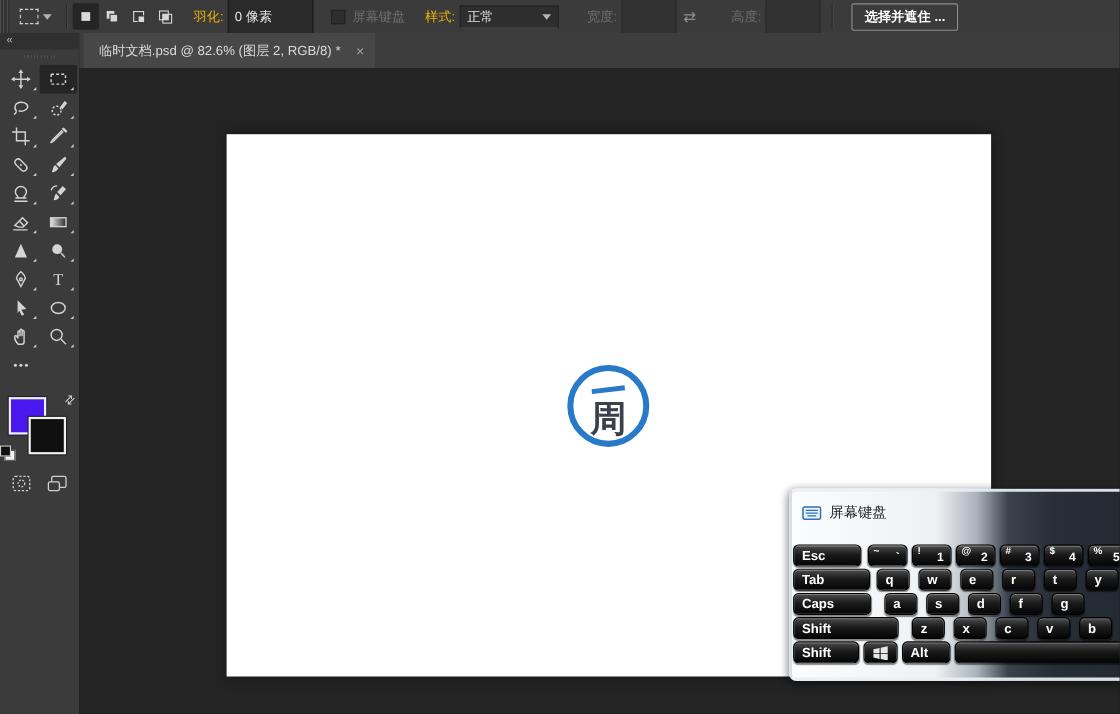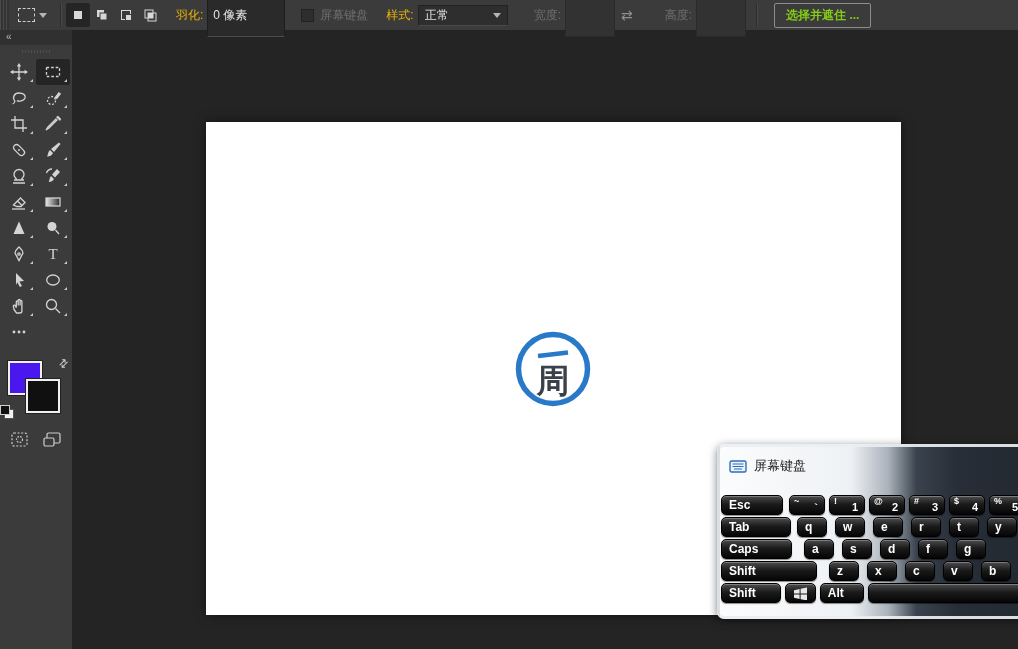--- a/index.html
+++ b/index.html
@@ -18,21 +18,21 @@
   .mode-btn.active{background:#252525;}
   .ob-label{color:#eab308;margin:0 4px 0 14px;}
   .ob-label.disabled{color:#6e6e6e;margin-left:26px;}
   .ob-input{width:66px;height:18px;background:#2a2a2a;border:1px solid #1e1e1e;border-bottom-color:#4a4a4a;
       color:#e3e3e3;font-size:12px;padding:12px 5px;font-family:"Liberation Sans",sans-serif;}
   .ob-input:disabled{width:38px;background:#323232;border-color:#2a2a2a;}
   .cbx{width:11px;height:11px;background:#2e2e2e;border:1px solid #222;margin-left:16px;}
   .dropdown{display:flex;align-items:center;justify-content:space-between;width:76px;height:19px;
       background:#2e2e2e;border:1px solid #222;border-bottom-color:#4a4a4a;padding:0 6px;color:#e0e0e0;}
   .swap-glyph{color:#8f8f8f;font-size:14px;margin:0 6px;}
-  .sm-btn{margin-left:12px;border:1px solid #8d8d8d;border-radius:2px;padding:3px 11px;color:#84cc16;
+  .sm-btn{margin-left:12px;border:1px solid #8d8d8d;border-radius:2px;padding:3px 11px;color:#ffffff;
       font-weight:bold;background:transparent;font-size:12px;font-family:"Liberation Sans",sans-serif;}
   
   .tab-bar{position:absolute;left:72px;top:30px;width:946px;height:32px;background:#3d3d3d;border-bottom:1px solid #222;}
   .doc-tab{position:absolute;left:4px;top:0;height:32px;background:#474747;display:flex;align-items:center;
       padding:0 10px 0 14px;font-size:12px;color:#dadada;}
   .tab-close{margin-left:14px;color:#9f9f9f;font-size:13px;line-height:1;}
   
   .tool-panel{position:absolute;left:0;top:30px;width:72px;height:619px;background:#3b3b3b;}
   .panel-head{height:15px;background:#303030;color:#b9b9b9;font-size:10px;line-height:14px;padding-left:6px;letter-spacing:1px;}
   .panel-grip{width:28px;height:3px;margin:5px auto 6px;background:repeating-linear-gradient(90deg,#4f4f4f 0 1px,transparent 1px 3px);}
@@ -128,20 +128,26 @@
     <span class="ob-label disabled">宽度:</span>
     <input class="ob-input" disabled="" value="" style="">
     <span class="swap-glyph">⇄</span>
     <span class="ob-label disabled">高度:</span>
     <input class="ob-input" disabled="" value="" style="">
 
     <div class="vsep" style="margin-left:10px"></div>
     <button class="sm-btn">选择并遮住 ...</button>
   </div>
 
+  <div class="tab-bar">
+    <div class="doc-tab">
+      <span>临时文档.psd @ 82.6% (图层 2, RGB/8) *</span>
+      <span class="tab-close">×</span>
+    </div>
+  </div>
 
   <div class="tool-panel">
     <div class="panel-head">«</div>
     <div class="panel-grip"></div>
     <div class="tool-grid">
       <div class="tool">
         <svg width="18" height="18">
             <path d="M9 3v12M3 9h12"></path>
             <path class="fillme" d="M9 0l2.2 3.4H6.8zM9 18l2.2-3.4H6.8zM0 9l3.4-2.2v4.4zM18 9l-3.4-2.2v4.4z"></path>
           </svg>

